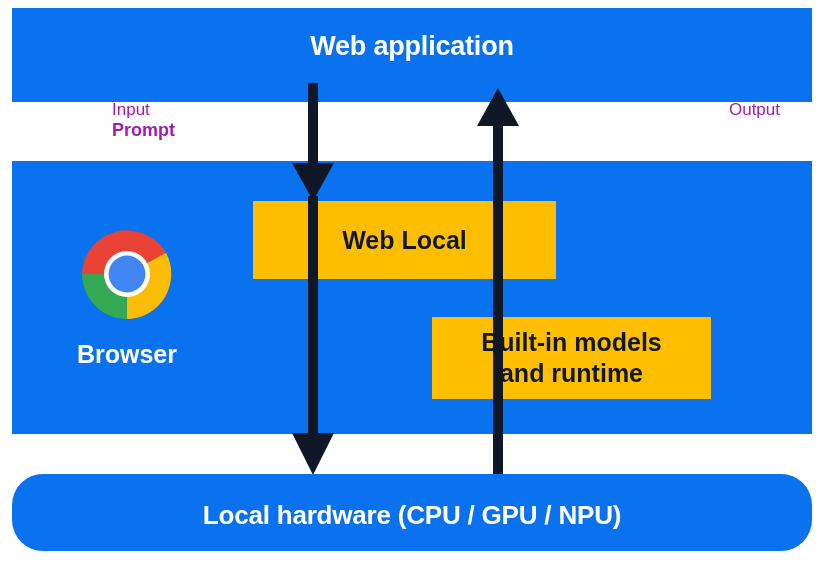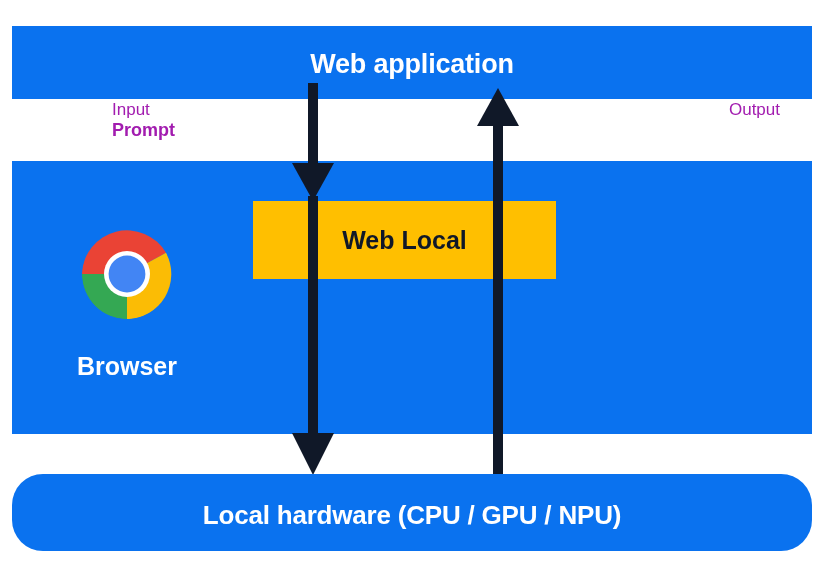--- a/index.html
+++ b/index.html
@@ -19,21 +19,21 @@
   }
 
   
   .band {
     position: absolute;
     left: 12px;
     width: 800px;
     background: #0a72ef;
     box-sizing: border-box;
   }
-  .band-top    { top: 26px;  height: 73px; }
+  .band-top    { top: 8px;  height: 94px; }
   .band-middle { top: 161px; height: 273px; }
   .band-bottom { top: 474px; height: 77px; border-radius: 31px; }
 
   .band-title {
     position: absolute;
     left: 0;
     width: 100%;
     text-align: center;
     color: #ffffff;
     font-weight: bold;
@@ -125,21 +125,21 @@
   
   .browser-group {
     position: absolute;
     left: 44px; top: 228px;
     width: 166px;
     text-align: center;
   }
   .chrome-logo { display: block; margin: 0 auto; }
   .browser-label {
     display: block;
-    margin-top: 28px;
+    margin-top: 16px;
     color: #ffffff;
     font-size: 25px;
     font-weight: bold;
   }
 </style>
 </head>
 <body>
 
 <div id="diagram">
 
@@ -179,20 +179,26 @@
         </g>
       </svg>
     </span>
     <span class="browser-label">Browser</span>
   </div>
 
   <div class="box box-web-apis">
     <span>Web Local</span>
   </div>
 
+  <div class="box box-builtin">
+    <span>
+      <span>Built-in models</span><br>
+      <span>and runtime</span>
+    </span>
+  </div>
 
   <div class="arrow-shaft shaft-down-a"></div>
   <div class="arrow-head  head-down-a"></div>
   <div class="arrow-shaft shaft-down-b"></div>
   <div class="arrow-head  head-down-b"></div>
 
   <div class="arrow-shaft shaft-up"></div>
   <div class="arrow-head  head-up"></div>
 
   <div class="band band-bottom">

